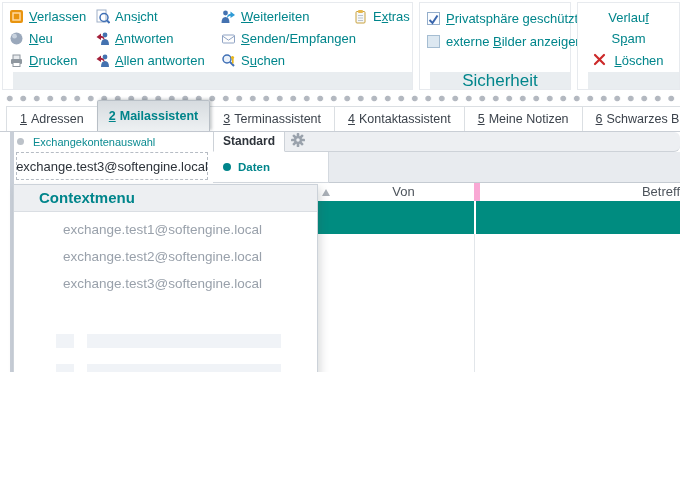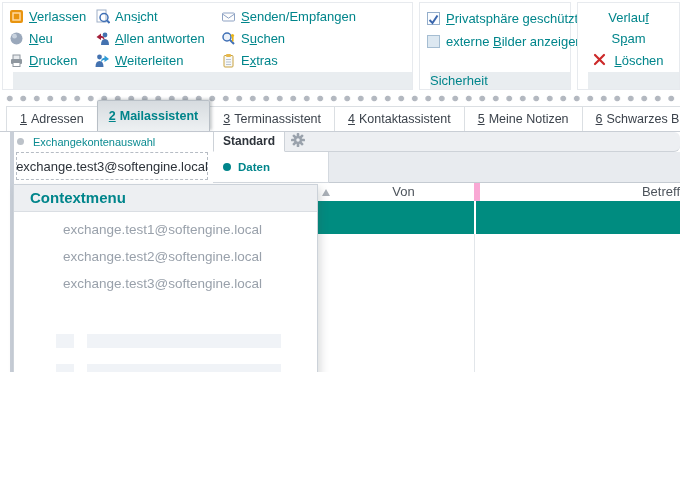--- a/index.html
+++ b/index.html
@@ -7,21 +7,21 @@
   u { text-decoration:underline; }
   .ws { white-space:pre; }
   .screen { position:relative; width:680px; height:372px; background:#fff; overflow:hidden; }
 
   
   .tb-group { position:absolute; top:2px; height:88px; background:#fff; border:1px solid #e7eaee; }
   .tb-g1 { left:2px; width:411px; }
   .tb-g2 { left:419px; width:152px; }
   .tb-g3 { left:577px; width:103px; }
   .tb-strip { position:absolute; bottom:0; left:0; right:0; height:17px; background:#e9edf0;
-              font-size:13px; color:#00858b; line-height:17px;margin-left:10px; }
+              font-size:17px; color:#00858b; text-align:center; line-height:17px;margin-left:10px; }
   .tb-grid { position:absolute; left:6px; top:3px; right:0; bottom:18px;
              display:grid; grid-auto-flow:column; grid-template-rows:repeat(3,1fr);
              grid-template-columns:86px 126px 132px 56px; }
   .titem { display:flex; align-items:center; gap:5px; font-size:13px; color:#00858b; cursor:default; }
   .titem .tlabel { white-space:pre; }
   .ticon { width:15px; height:15px; flex:0 0 15px; display:inline-flex; }
   .cbrow { display:flex; align-items:center; gap:6px; margin:8px 0 0 7px; font-size:13px; color:#00858b; }
   .cb { width:13px; height:13px; border:1px solid #94aecb; background:#fbfdff; flex:0 0 13px; position:relative; }
   .cb.unchecked { background:#dde8f1; border-color:#a5bdd2; }
   .g3col { position:absolute; top:4px; left:0; right:0; bottom:18px; display:flex; flex-direction:column; }
@@ -79,21 +79,21 @@
   .th-von { width:141px; text-align:center; line-height:18px; }
   .th-betreff { flex:1; border-left:6px solid #f9a8d4; text-align:right; line-height:18px; }
   .selrow { position:absolute; left:105px; right:0; top:18px; height:33px; background:#008c80; }
   .selrow-div { position:absolute; left:156px; top:0; bottom:0; width:2px; background:#fff; }
   .vline { position:absolute; left:261px; top:51px; bottom:0; width:1px; background:#e2e6ea; }
 
   
   .cmenu { position:absolute; left:13px; top:184px; width:305px; height:294px; background:#fff;
            border:1px solid #ccd2d9; box-shadow:3px 4px 8px rgba(60,70,80,0.18); z-index:5; }
   .cm-header { height:27px; background:#edeff2; border-bottom:1px solid #dadee3; line-height:26px;
-               padding-left:16px; font-size:15px; font-weight:bold; color:#00858b; }
+               padding-left:25px; font-size:15px; font-weight:bold; color:#00858b; }
   .cm-items { padding-top:4px; }
   .cm-item { height:27px; line-height:27px; padding-left:49px; font-size:13.5px; color:#99a1ab; }
   .ph { position:absolute; background:#f0f3f7; height:14px; }
   .ph-sq { left:42px; width:18px; }
   .ph-bar { left:73px; width:194px; }
   .cm-cursor { position:absolute; left:98px; top:185px; width:100px; height:100px; overflow:visible; }
 </style>
 </head>
 <body>
 
@@ -131,20 +131,30 @@
       </div>
       <div class="titem">
         <span class="ticon">
             <svg width="15" height="15">
               <rect x="2" y="1" width="9" height="12" fill="#fff" stroke="#9fb0c8"></rect>
               <circle cx="9" cy="8.5" r="4" fill="none" stroke="#3f6fb5" stroke-width="1.5"></circle>
               <line x1="12" y1="11.5" x2="14.5" y2="14" stroke="#3f6fb5" stroke-width="2"></line>
             </svg>
           </span>
         <span class="tlabel"><span class="ws">Ans</span><u>i</u><span class="ws">cht</span></span>
+      </div>
+      <div class="titem">
+        <span class="ticon">
+            <svg width="15" height="15">
+              <circle cx="10" cy="4" r="2.4" fill="#4472b0"></circle>
+              <path d="M6 14 q0 -6 4 -6 q4 0 4 6 Z" fill="#4472b0"></path>
+              <path d="M1.5 6 l4.5 -3.5 v2.2 q3.5 0.3 3.5 4.3 q-2 -2.2 -3.5 -2.2 v2.2 Z" fill="#a3203a"></path>
+            </svg>
+          </span>
+        <span class="tlabel"><span class="ws"></span><u>A</u><span class="ws">ntworten</span></span>
       </div>
       <div class="titem">
         <span class="ticon">
             <svg width="15" height="15">
               <circle cx="10" cy="4" r="2.4" fill="#4472b0"></circle>
               <path d="M6 14 q0 -6 4 -6 q4 0 4 6 Z" fill="#4472b0"></path>
               <path d="M1.5 6 l4.5 -3.5 v2.2 q3.5 0.3 3.5 4.3 q-2 -2.2 -3.5 -2.2 v2.2 Z" fill="#a3203a"></path>
             </svg>
           </span>
         <span class="tlabel"><span class="ws"></span><u>A</u><span class="ws">llen antworten</span></span>

